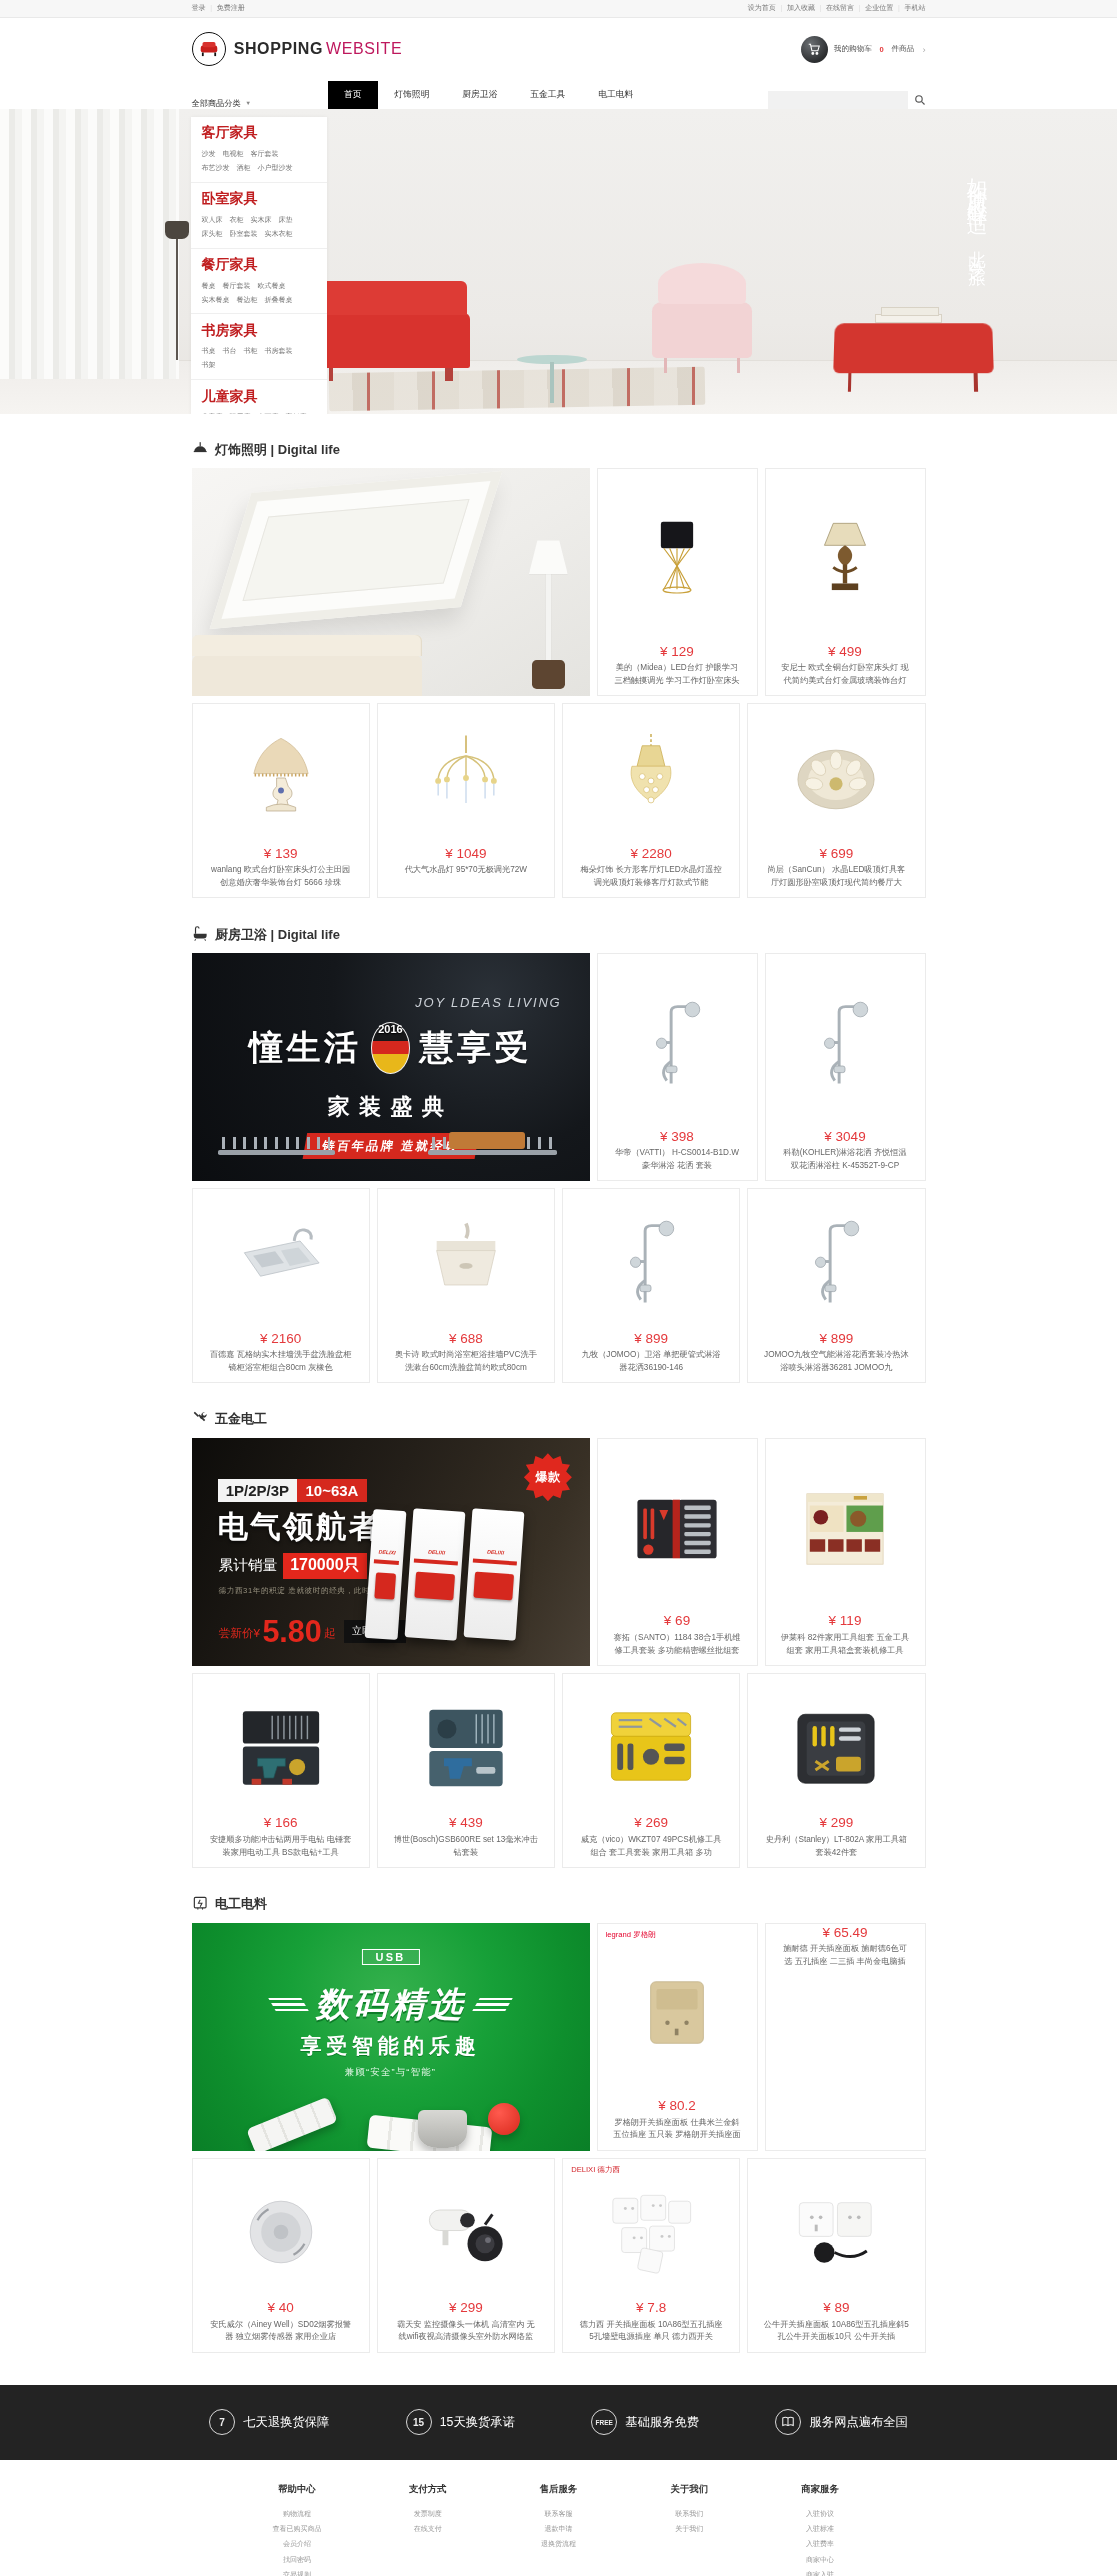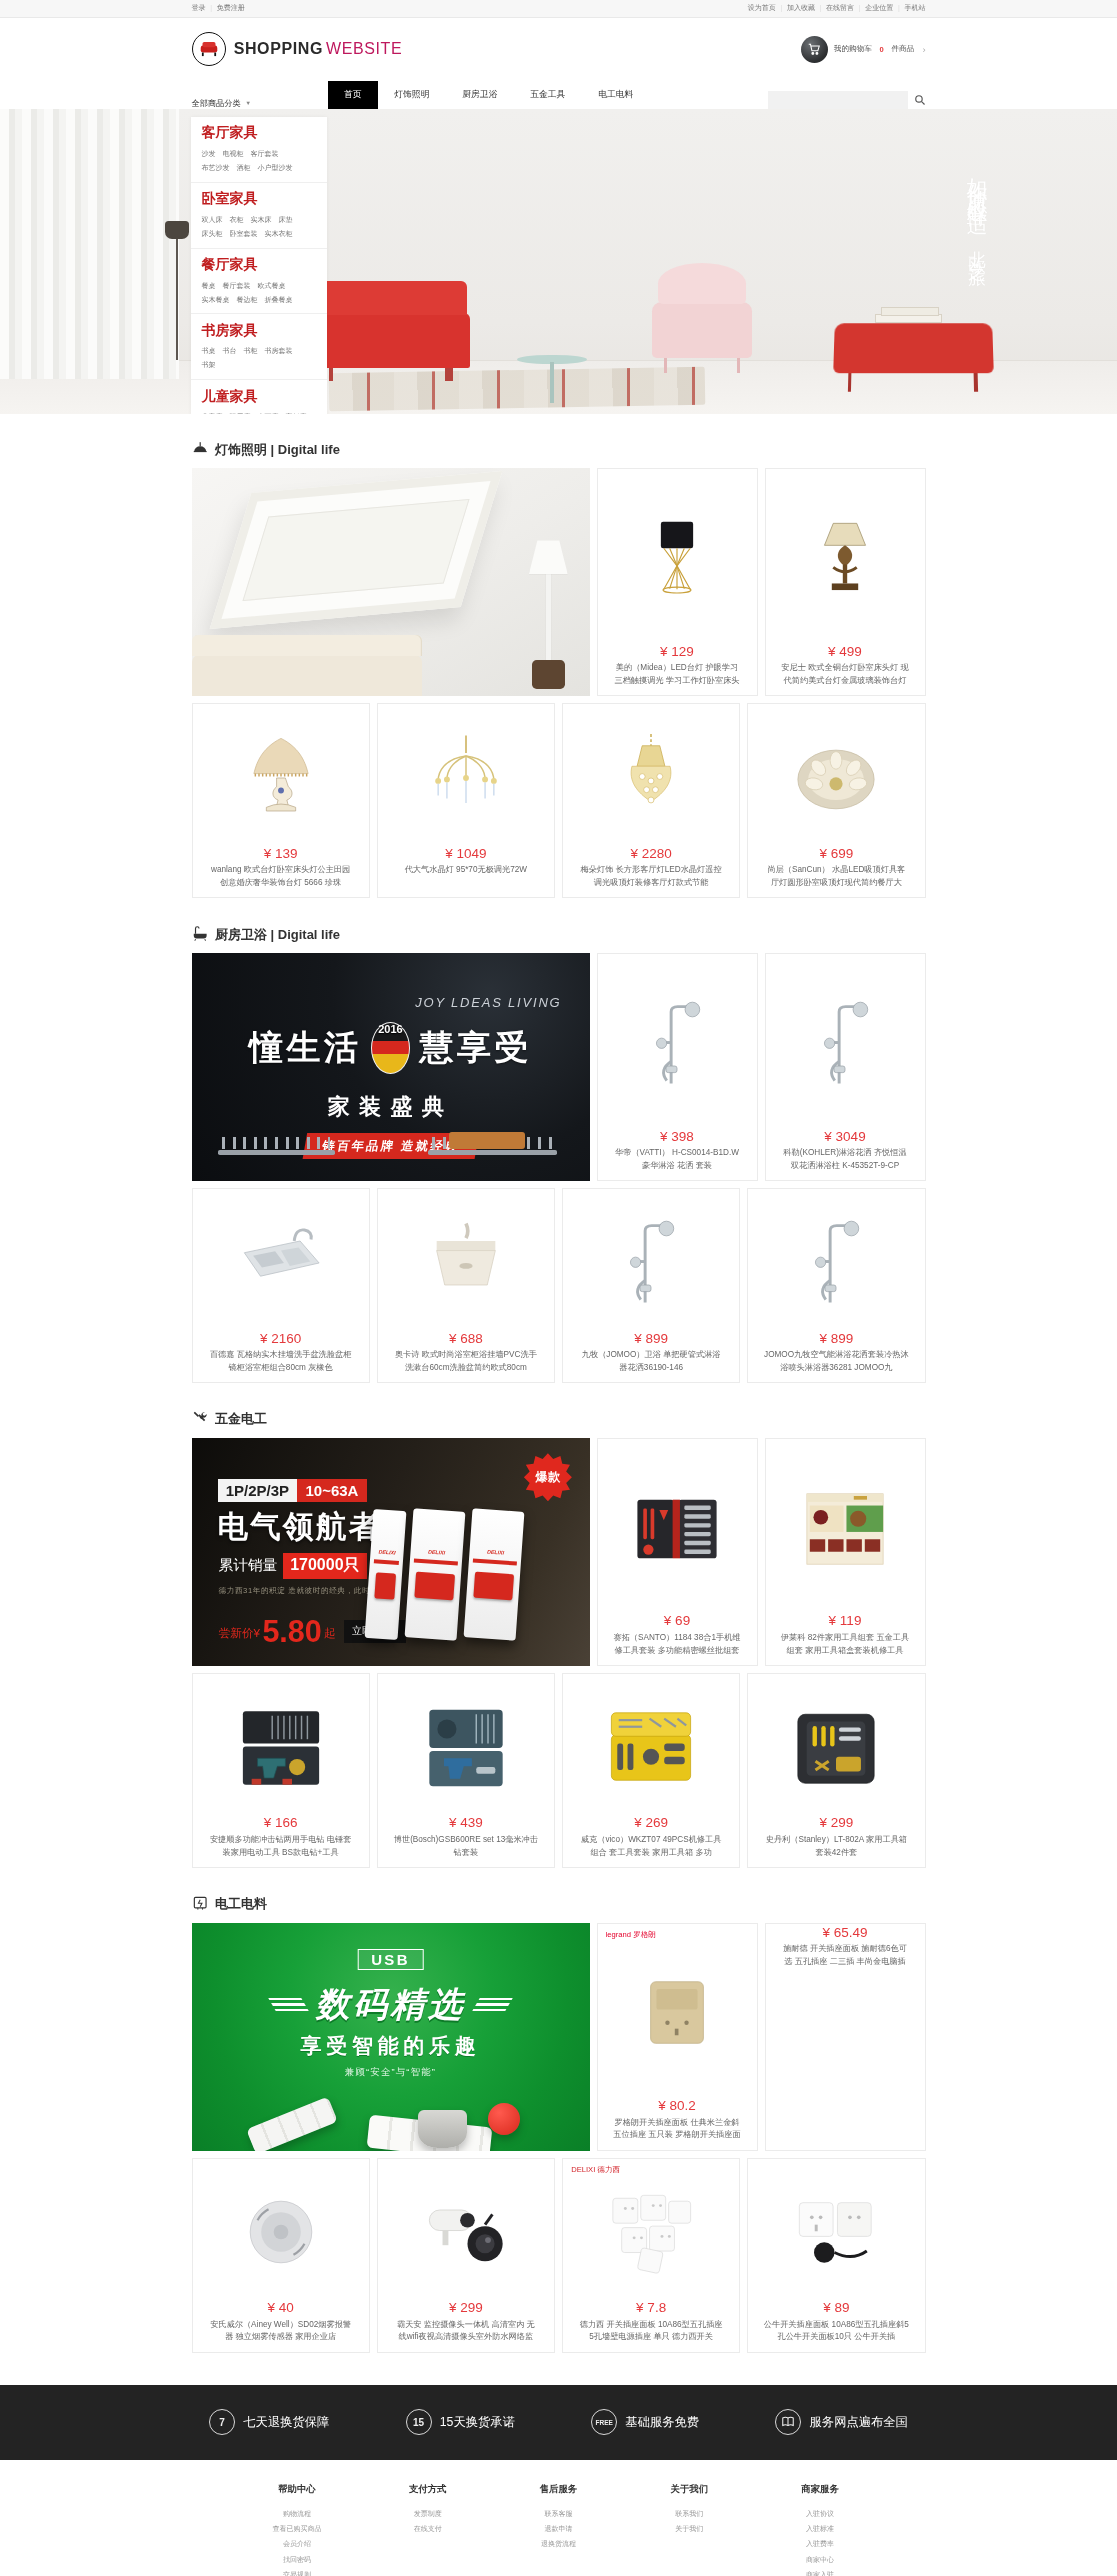--- a/index.html
+++ b/index.html
@@ -139,21 +139,21 @@
   .breakers{position:absolute;right:70px;bottom:27px;display:flex;gap:7px;align-items:flex-end}
   .breakers i{display:block;width:33px;height:129px;background:linear-gradient(#ffffff,#ececec);border-radius:3.5px;position:relative;box-shadow:0 5.9px 10.6px rgba(0,0,0,.5);transform:rotate(4deg)}
   .breakers i::before{content:"";position:absolute;left:4.1px;right:4.1px;top:50px;height:4.1px;background:#d5281e}
   .breakers i::after{content:"";position:absolute;left:6.5px;right:6.5px;top:63px;height:26px;background:#d5281e;border-radius:2.3px;box-shadow:0 1.8px 2.3px rgba(0,0,0,.3)}
   .breakers i b{position:absolute;left:0;right:0;top:39px;text-align:center;color:#d5281e;font-size:5.3px;letter-spacing:0}
   .breakers i.w2{width:52px}
   .hot-badge{position:absolute;top:15.3px;right:17.6px;width:48px;height:48px;background:#e0281e;color:#fff;display:flex;align-items:center;justify-content:center;font-size:12.3px;font-weight:bold;clip-path:polygon(50% 0,61% 12%,76% 6%,80% 22%,96% 24%,88% 38%,100% 50%,88% 62%,96% 76%,80% 78%,76% 94%,61% 88%,50% 100%,39% 88%,24% 94%,20% 78%,4% 76%,12% 62%,0 50%,12% 38%,4% 24%,20% 22%,24% 6%,39% 12%)}
 
   
   .bn-el{background:radial-gradient(circle at 50% 32%,#35b14d 0%,#17a038 40%,#0e8f2d 70%,#0a7f27 100%)}
-  .el-usb{position:absolute;left:50%;top:26px;transform:translateX(-50%);color:#fff;border:1.8px solid #fff;font-size:15px;font-weight:bold;padding:1.2px 13px;letter-spacing:2.3px;background:rgba(255,255,255,.08)}
+  .el-usb{position:absolute;left:50%;top:26px;transform:translateX(-50%);color:#fff;border:1.8px solid #fff;font-size:11px;font-weight:bold;padding:1.2px 13px;letter-spacing:2.3px;background:rgba(255,255,255,.08)}
   .el-title{position:absolute;left:0;right:0;top:59px;display:flex;align-items:center;justify-content:center;gap:10.6px}
   .el-title .t{color:#fff;font-size:34px;font-weight:bold;letter-spacing:3.5px;font-style:italic;text-shadow:0 1.8px 0 #0d7c28}
   .lines{width:33px;height:13px;background:repeating-linear-gradient(#fff 0 2.3px,transparent 2.3px 5.3px)}
   .lines.l{transform:skewX(30deg)}
   .lines.r{transform:skewX(-30deg)}
   .el-sub{position:absolute;left:0;right:0;top:109px;text-align:center;color:#fff;font-size:21px;font-weight:bold;letter-spacing:4.7px;text-shadow:0 1.2px 0 #0d7c28}
   .el-note{position:absolute;left:0;right:0;top:143px;text-align:center;color:#e2f6e6;font-size:9.4px;letter-spacing:1.2px}
   .strip{position:absolute;background:#f5f5f3;border-radius:5.9px;box-shadow:0 4.7px 8.2px rgba(0,0,0,.25)}
   .strip.s1{left:56px;bottom:11.7px;width:88px;height:27px;transform:rotate(-22deg);background:repeating-linear-gradient(90deg,#f5f5f3 0 15.3px,#e4e4e0 15.3px 17.6px)}
   .strip.s2{left:176px;bottom:-3.5px;width:123px;height:33px;transform:rotate(6deg);background:repeating-linear-gradient(90deg,#fafaf8 0 20px,#e8e8e4 20px 23px)}

